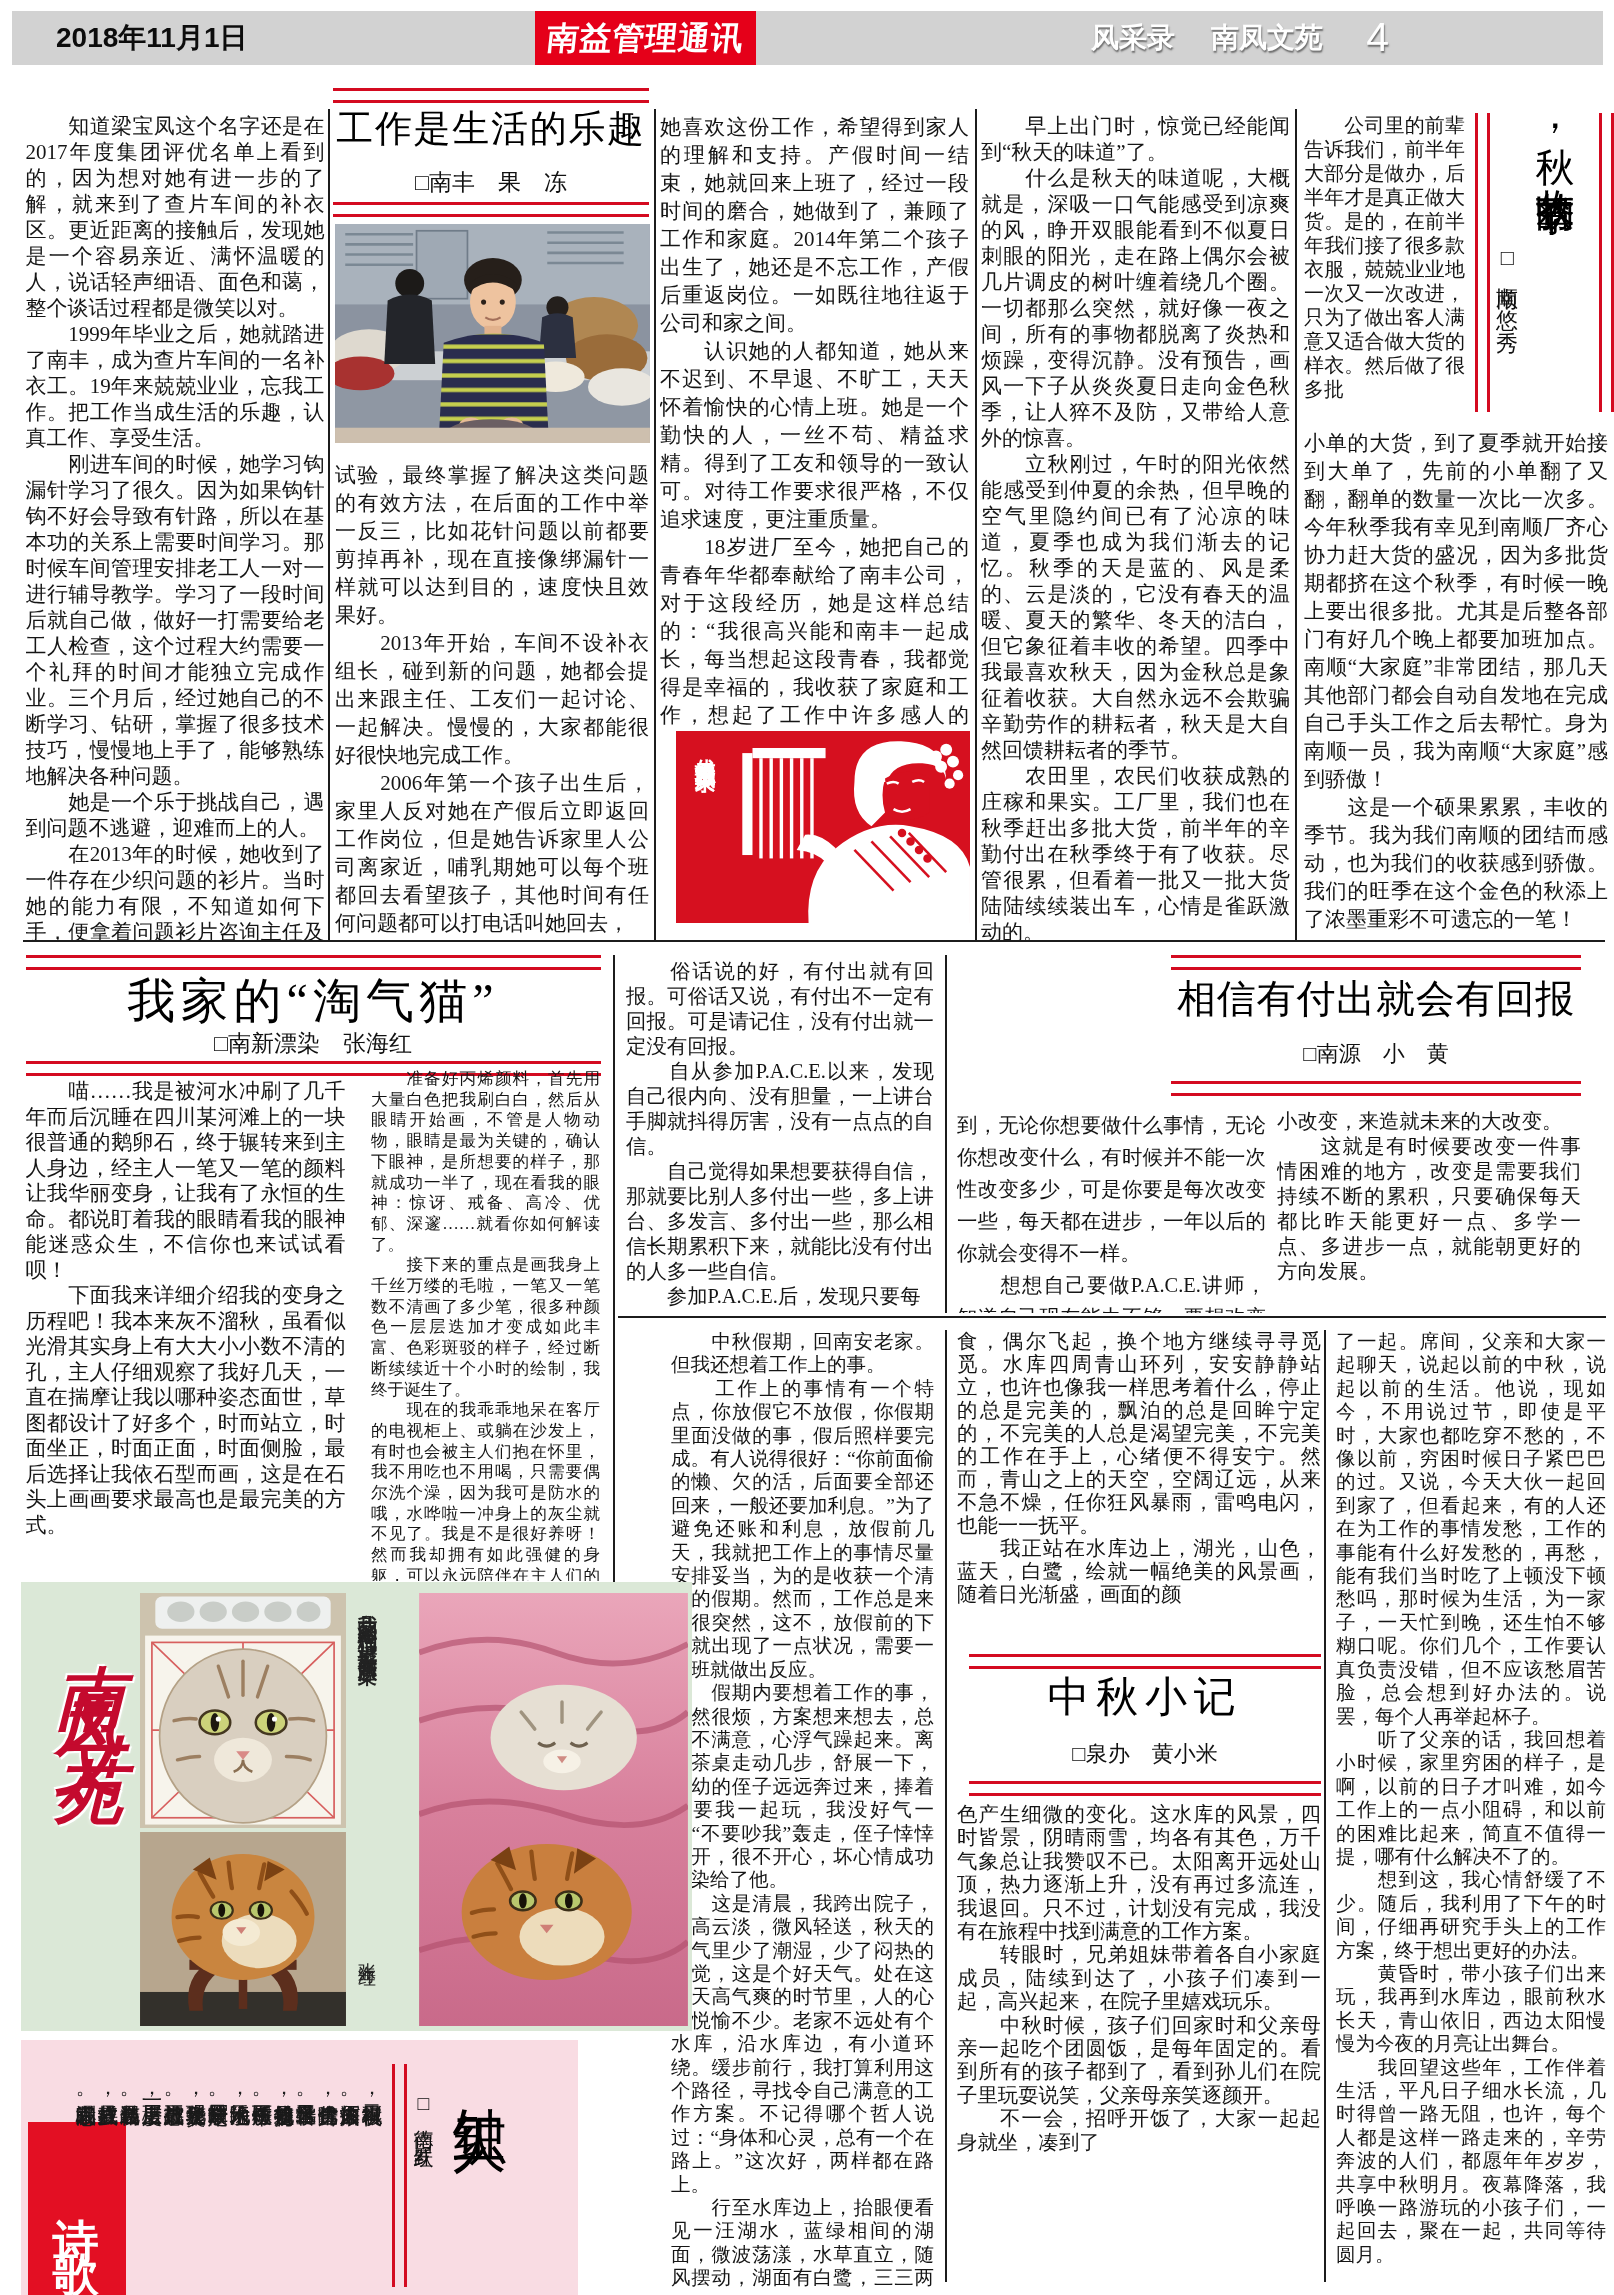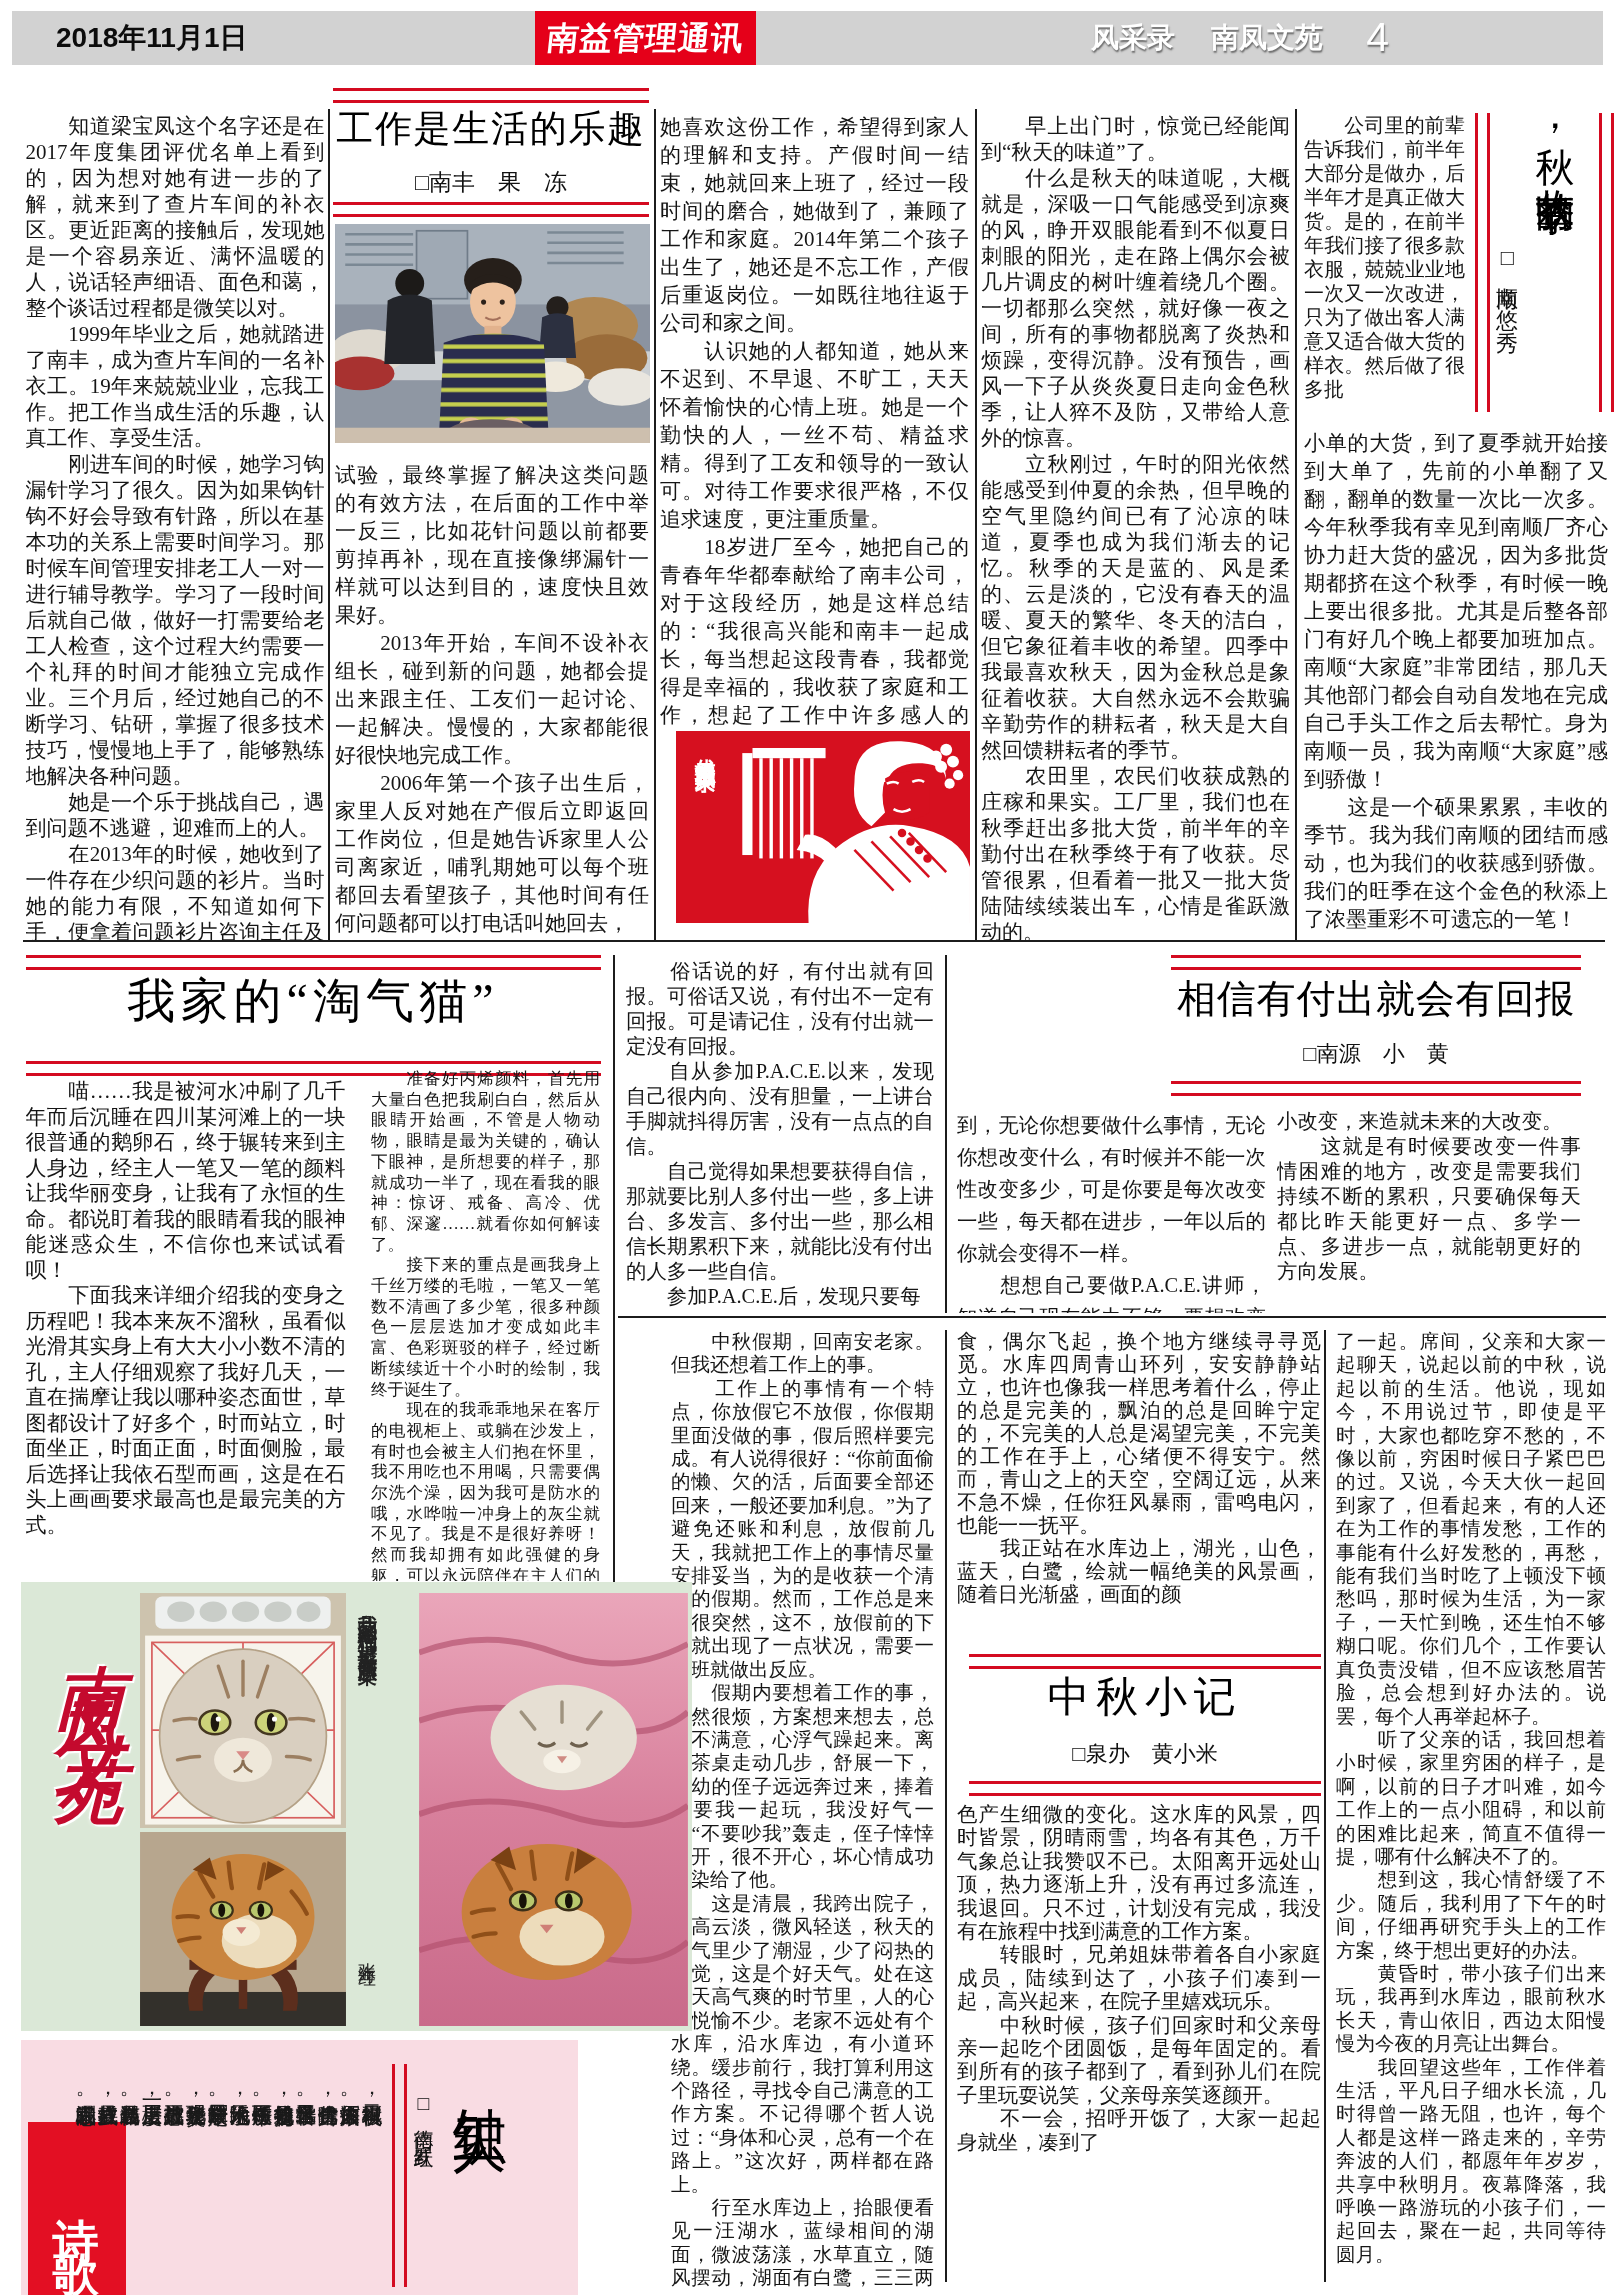--- a/index.html
+++ b/index.html
@@ -170,20 +170,21 @@
 　　这是一个硕果累累，丰收的季节。我为我们南顺的团结而感动，也为我们的收获感到骄傲。我们的旺季在这个金色的秋添上了浓墨重彩不可遗忘的一笔！</div>
 
   <div class="abs divider" style="left:613px;top:955px;width:1.7px;height:627px;"></div>
   <div class="abs divider" style="left:945px;top:955px;width:1.7px;height:358px;"></div>
   <div class="abs divider" style="left:618px;top:1316px;width:988px;height:1.7px;"></div>
   <div class="abs divider" style="left:945px;top:1330px;width:1.7px;height:952px;"></div>
   <div class="abs divider" style="left:1324px;top:1330px;width:1.7px;height:952px;"></div>
 
   <div class="abs hrule" style="left:25.5px;top:955px;width:575px;"></div>
   <div class="abs headline" style="left:25.5px;top:969px;width:575px;font-size:48px;letter-spacing:5.1px;text-align:center;font-family:'Liberation Serif',serif;">我家的“淘气猫”</div>
+  <div class="abs byline" style="left:25.5px;top:1028px;width:575px;font-size:23px;">□南新漂染　张海红</div>
   <div class="abs hrule" style="left:25.5px;top:1061px;width:575px;"></div>
 
   <div class="abs body" style="left:25.5px;top:1079px;width:320px;height:501px;font-size:21px;line-height:25.5px;">　　喵……我是被河水冲刷了几千年而后沉睡在四川某河滩上的一块很普通的鹅卵石，终于辗转来到主人身边，经主人一笔又一笔的颜料让我华丽变身，让我有了永恒的生命。都说盯着我的眼睛看我的眼神能迷惑众生，不信你也来试试看呗！
 　　下面我来详细介绍我的变身之历程吧！我本来灰不溜秋，虽看似光滑其实身上有大大小小数不清的孔，主人仔细观察了我好几天，一直在揣摩让我以哪种姿态面世，草图都设计了好多个，时而站立，时面坐正，时面正面，时面侧脸，最后选择让我依石型而画，这是在石头上画画要求最高也是最完美的方式。</div>
   <div class="abs body" style="left:371px;top:1069px;width:229px;height:512px;font-size:16.6px;line-height:20.7px;">　　准备好丙烯颜料，首先用大量白色把我刷白白，然后从眼睛开始画，不管是人物动物，眼睛是最为关键的，确认下眼神，是所想要的样子，那就成功一半了，现在看我的眼神：惊讶、戒备、高冷、优郁、深邃……就看你如何解读了。
 　　接下来的重点是画我身上千丝万缕的毛啦，一笔又一笔数不清画了多少笔，很多种颜色一层层迭加才变成如此丰富、色彩斑驳的样子，经过断断续续近十个小时的绘制，我终于诞生了。
 　　现在的我乖乖地呆在客厅的电视柜上、或躺在沙发上，有时也会被主人们抱在怀里，我不用吃也不用喝，只需要偶尔洗个澡，因为我可是防水的哦，水哗啦一冲身上的灰尘就不见了。我是不是很好养呀！然而我却拥有如此强健的身躯，可以永远陪伴在主人们的身边哦！</div>
 
   <div class="abs body" style="left:626px;top:959px;width:308px;height:354px;font-size:20.4px;line-height:25px;">　　俗话说的好，有付出就有回报。可俗话又说，有付出不一定有回报。可是请记住，没有付出就一定没有回报。
 　　自从参加P.A.C.E.以来，发现自己很内向、没有胆量，一上讲台手脚就抖得厉害，没有一点点的自信。

